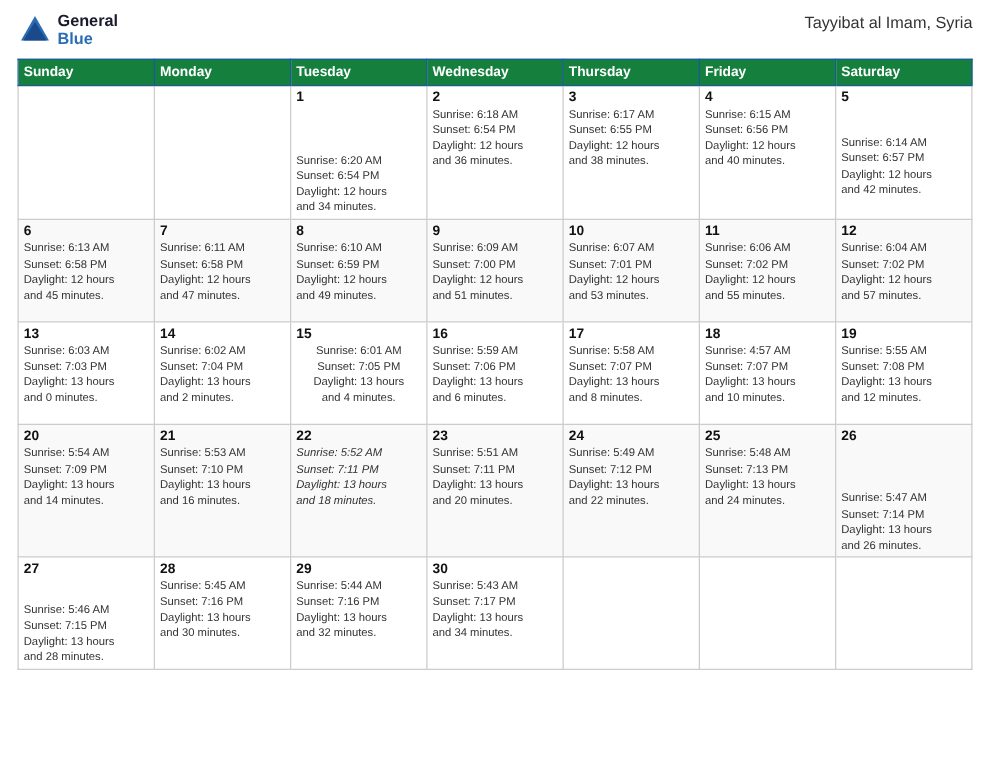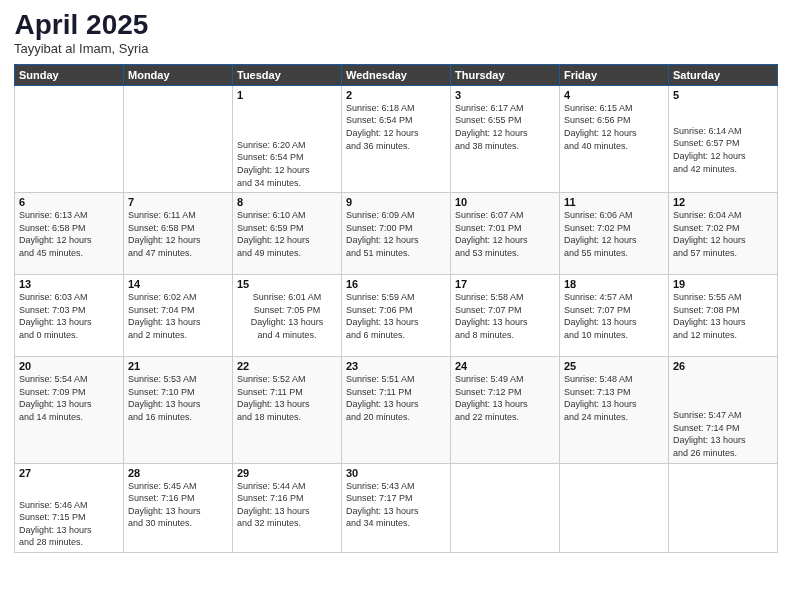--- a/index.html
+++ b/index.html
@@ -58,21 +58,21 @@
     .subtitle {
       font-size: 13px;
       color: #333;
     }
     .calendar {
       width: 100%;
       border-collapse: collapse;
       table-layout: fixed;
     }
     .calendar thead th {
-      background: #404040;
+      background: #15803d;
       color: #fff;
       font-size: 11px;
       font-weight: bold;
       padding: 4px 4px;
       text-align: left;
       border: 1px solid #1a5a9a;
     }
     .calendar tbody td {
       border: 1px solid #ccc;
       vertical-align: top;
@@ -99,22 +99,31 @@
     }
     .empty-cell {
       background: #fff !important;
     }
   </style>
 </head>
 <body>
 
 <div class="page">
   <div class="header">
+    <div class="logo">
+      <svg class="logo-icon" viewBox="0 0 30 30" xmlns="http://www.w3.org/2000/svg">
+        <polygon points="15,3 27,24 3,24" fill="#2a6db5"></polygon>
+        <polygon points="15,8 25,24 5,24" fill="#1a4a8a"></polygon>
+      </svg>
+      <div class="logo-text">
+        <span class="logo-general">General</span>
+        <span class="logo-blue">Blue</span>
+      </div>
+    </div>
     <div class="title-block">
-      <div class="month-title">April 2025</div>
       <div class="subtitle">Tayyibat al Imam, Syria</div>
     </div>
   </div>
 
   <table class="calendar">
     <thead>
       <tr>
       <th>Sunday</th>
           <th>Monday</th>
           <th>Tuesday</th>
@@ -276,21 +285,21 @@
           </td>
           <td>
             <span class="day-num">21</span>
             <div class="day-info" style="white-space: pre-line;">Sunrise: 5:53 AM
 Sunset: 7:10 PM
 Daylight: 13 hours
 and 16 minutes.</div>
           </td>
           <td>
             <span class="day-num">22</span>
-            <div class="day-info" style="white-space: pre-line;">Sunrise: 5:52 AM
+            <div class="day-info" style="white-space: pre-line; font-style: italic;">Sunrise: 5:52 AM
 Sunset: 7:11 PM
 Daylight: 13 hours
 and 18 minutes.</div>
           </td>
           <td>
             <span class="day-num">23</span>
             <div class="day-info" style="white-space: pre-line;">Sunrise: 5:51 AM
 Sunset: 7:11 PM
 Daylight: 13 hours
 and 20 minutes.</div>

